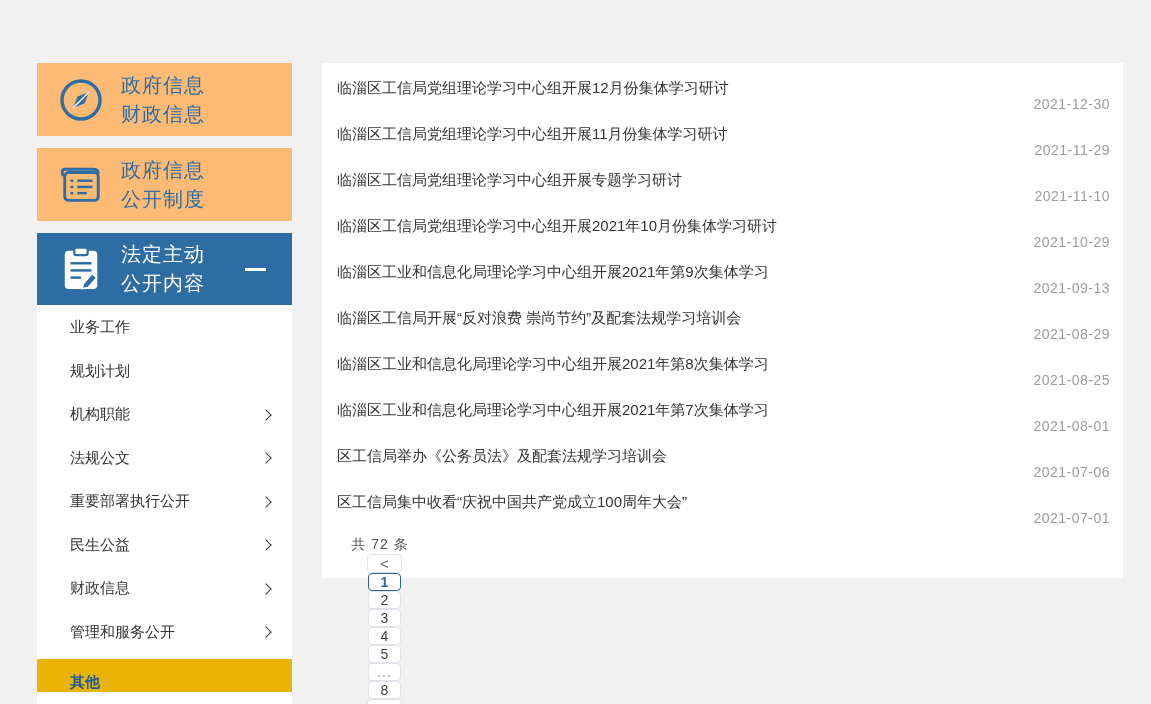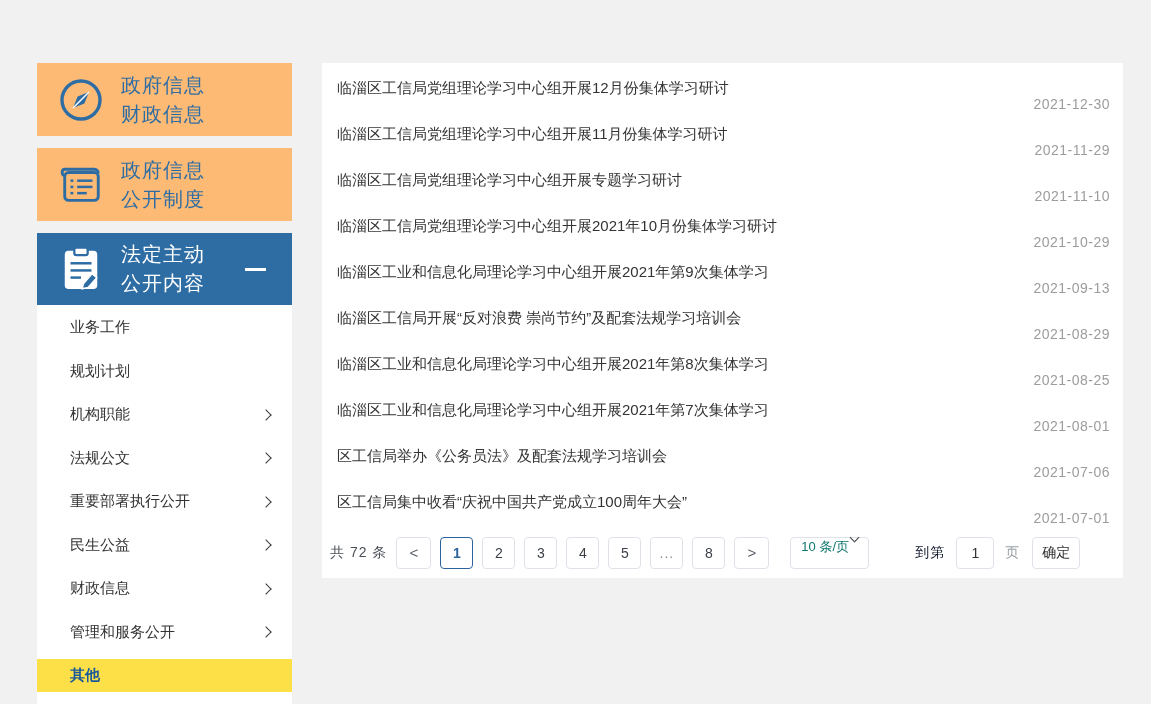--- a/index.html
+++ b/index.html
@@ -37,40 +37,40 @@
     padding:0 22px 0 33px;
     font-size:15px; color:#333;
     cursor:pointer;
   }
   .menu-item .chev {
     margin-left:auto; width:8px; height:8px;
     border-top:1.5px solid #3a3a3a; border-right:1.5px solid #3a3a3a;
     transform:rotate(45deg);
   }
   .menu-item.active {
-    background:#fde047; color:#18599c; font-weight:bold;
+    background:#eab308; color:#18599c; font-weight:bold;align-items:flex-end;
   }
 
   
   .main-panel {
     position:absolute; left:322px; top:63px; width:801px; height:515px;
     background:#fff;
   }
   .news-list { padding-top:2px; }
   .news-row {
     height:46px; display:flex; align-items:center;
     padding:0 13px 0 15px;
   }
   .news-row .title { flex:1; font-size:15px; color:#333; cursor:pointer; white-space:nowrap; overflow:hidden; }
   .news-row .date  { font-size:14px; color:#9c9c9c; letter-spacing:0.5px;margin-top:32px; }
 
   
   .pager {
     position:absolute; left:8px; top:473px; height:33px;
-    display:flex; align-items:center;
+    display:flex; align-items:center;flex-direction:column;
   }
   .total { font-size:14px; color:#4a4f57; letter-spacing:1px; }
   .pg-btn {
     min-width:33px; height:32px; margin-left:9px;
     border:1px solid #dfe2e8; border-radius:4px; background:#fff;
     display:flex; align-items:center; justify-content:center;
     font-size:14px; color:#3a3f47; cursor:pointer;
   }
   .pg-btn.arrow { width:35px; color:#5a6068; font-size:15px; }
   .pg-btn.arrow:first-of-type { margin-left:14px; }

